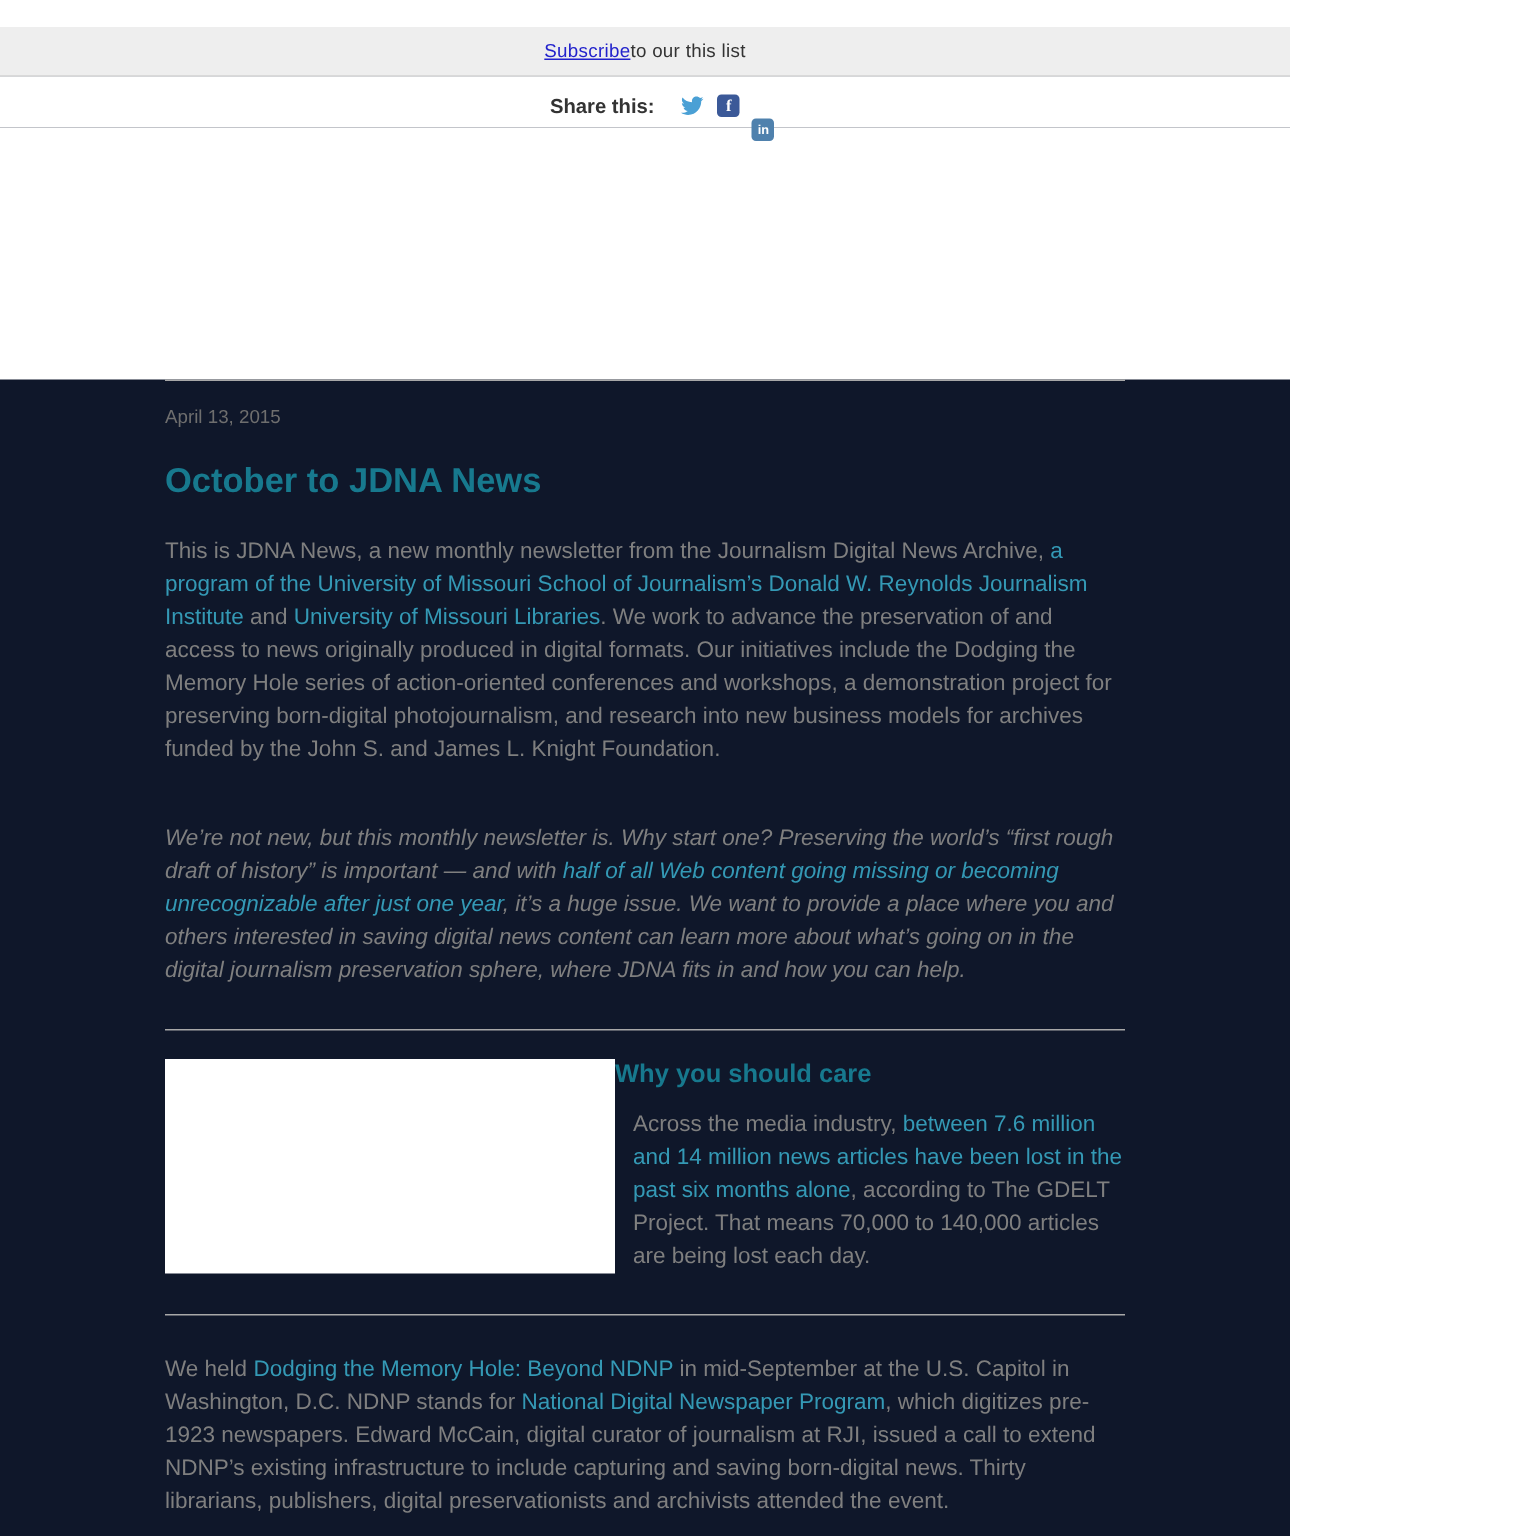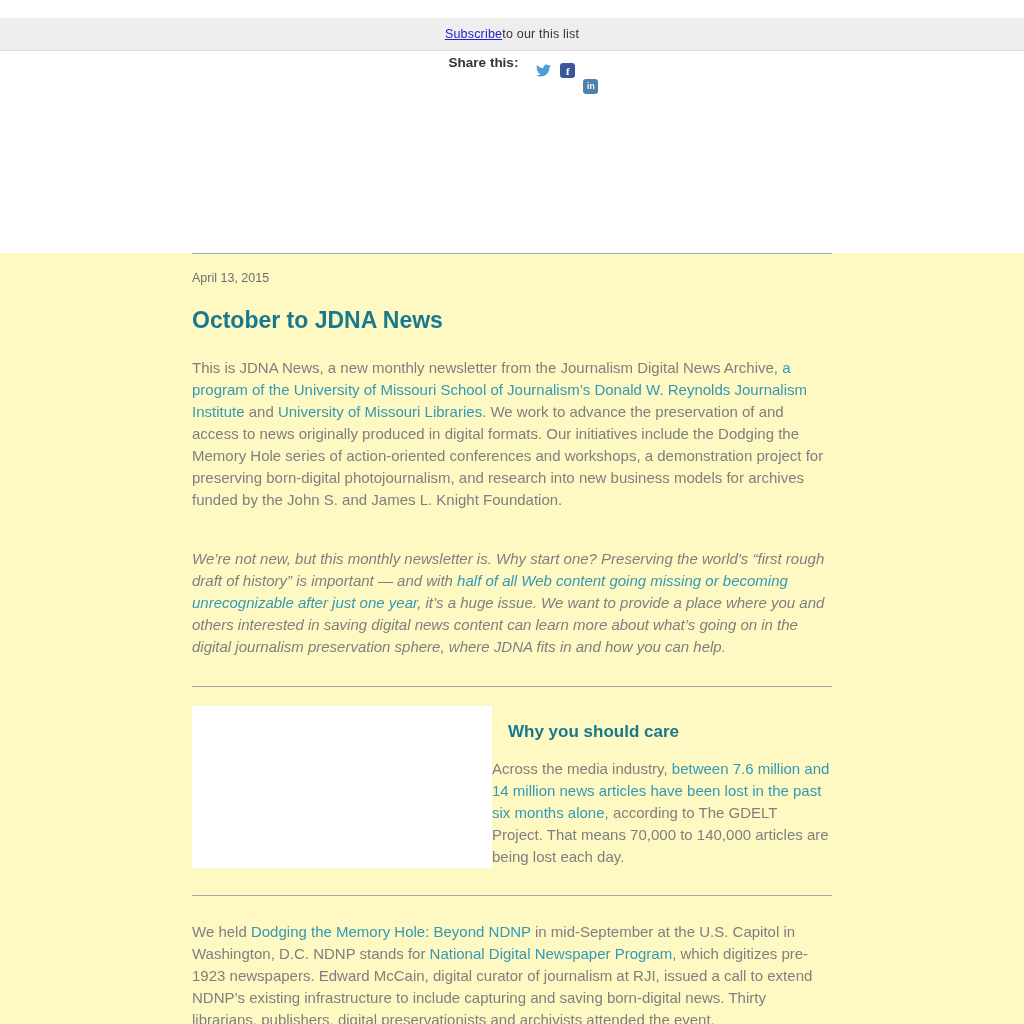--- a/index.html
+++ b/index.html
@@ -1,30 +1,30 @@
 <!DOCTYPE html>
 <html><head>
 <meta charset="utf-8">
 <style>
   html, body { margin: 0; padding: 0; background: #ffffff; }
   .page {
-    width: 1024px; height: 1024px; overflow: hidden; background: #fef9c3;
+    width: 860px; height: 1024px; overflow: hidden; background: #0f172a;
     font-family: "Liberation Sans", sans-serif;
   }
   
   .top-white-strip { height: 18px; background: #ffffff; }
   .subscribe-bar {
     height: 32px; background: #eeeeee; border-bottom: 1px solid #d9d9d9;
     display: flex; align-items: center; justify-content: center;
     font-size: 12.5px; color: #333333; letter-spacing: 0.2px;
   }
   .subscribe-link { color: #2222cc; text-decoration: underline; cursor: pointer; }
   
   .share-row {
-    height: 30px; display: flex; justify-content: center;
+    height: 30px; display: flex; align-items: center; justify-content: center;
     gap: 9px; background: #ffffff; padding-top: 4px; padding-left: 23px;
   }
   .share-label { font-size: 13.5px; font-weight: bold; color: #333333; margin-right: 8px; }
   .share-icons { display: flex; align-items: center; gap: 8px; }
   .icon-btn { display: inline-flex; align-items: center; justify-content: center; cursor: pointer; }
   .icon-sq {
     width: 15px; height: 15px; border-radius: 3px; color: #ffffff;
     font-weight: bold; line-height: 1;
   }
   .fb { background: #3b5998; font-size: 11px; font-family: "Liberation Serif", serif; padding-top: 3px; box-sizing: border-box; }
@@ -38,22 +38,22 @@
   .date { margin: 17px 0 0; font-size: 12.5px; color: #6e6e6e; }
   h1.headline { margin: 23px 0 0; font-size: 23px; line-height: 24px; color: #17798e; font-weight: bold; }
   p.body-text { margin: 25px 0 0; font-size: 15px; line-height: 22px; color: #7f7f7f; }
   p.body-text + p.body-text { margin-top: 37px; font-style: italic; }
   .txt-link { color: #3499b5; text-decoration: none; cursor: pointer; }
   .rule-mid { margin-top: 28px; }
   
   .two-col { display: flex; padding-top: 19px; }
   .img-placeholder { width: 300px; flex: none; background: #ffffff; }
   .col-right { width: 340px; flex: none; }
-  h3.sub-head { margin: 16px; font-size: 17px; line-height: 20px; color: #17798e; font-weight: bold; }
-  .col-right p.body-text { margin-top: 13px; }
+  h3.sub-head { margin: 0; font-size: 17px; line-height: 20px; color: #17798e; font-weight: bold; }
+  .col-right p.body-text { margin-top: 13px; margin-left: 12px; }
   .rule-bottom { margin-top: 27px; }
   h2.section-head { margin: 20px 0 0; font-size: 17.5px; line-height: 20px; color: #17798e; font-weight: bold; }
   .last-para { margin-top: 23px; }
 </style>
 </head>
 <body>
 
 <div class="page">
 
   <div class="top-white-strip"></div>

